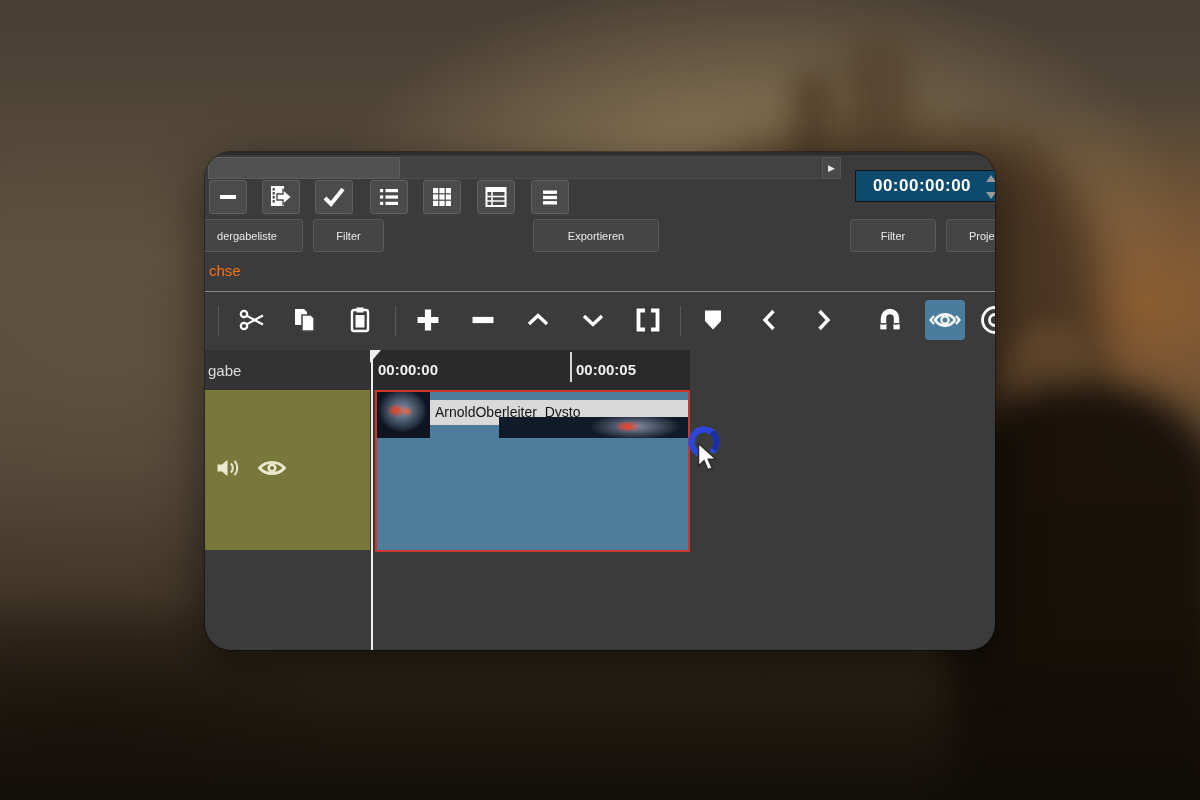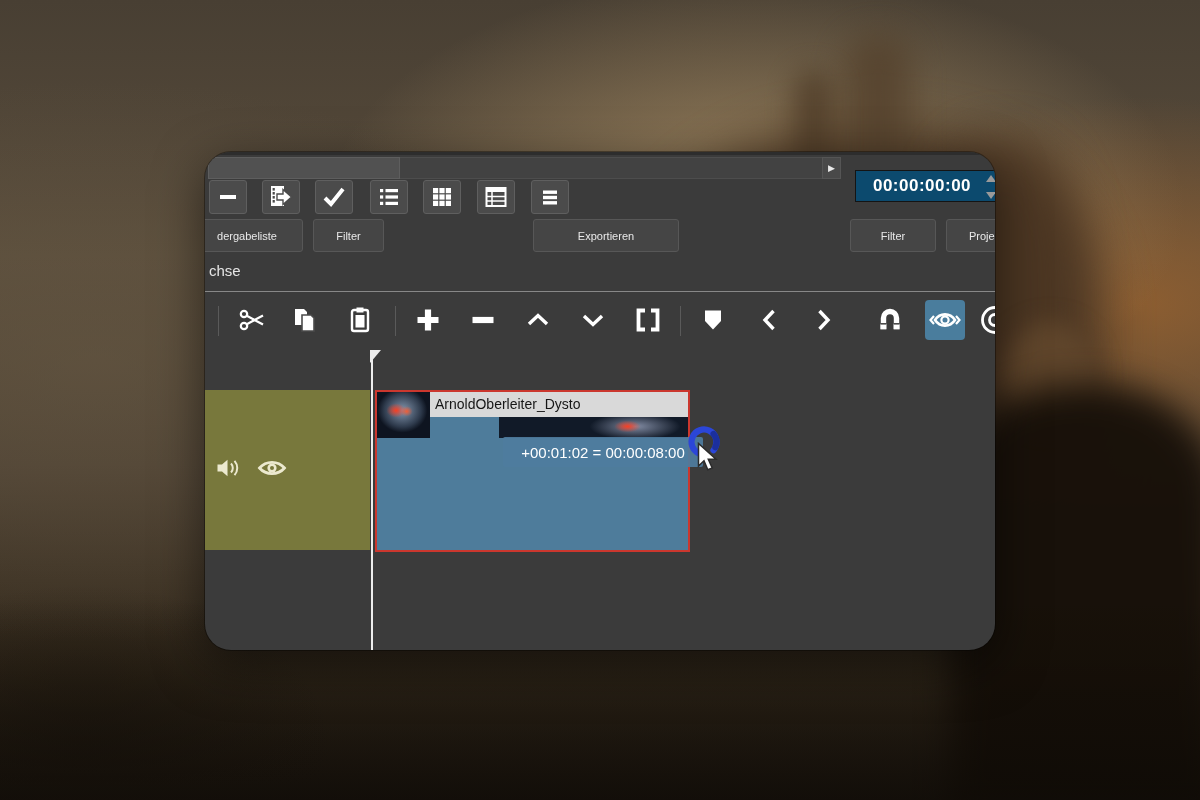--- a/index.html
+++ b/index.html
@@ -43,21 +43,21 @@
 
   
   .timecode { position:absolute; left:650px; top:18px; width:148px; height:32px; background:#0c4a6e; border:1px solid #141414;
     display:flex; align-items:center; justify-content:center; }
   .timecode-text { color:#fff; font-size:17px; font-weight:bold; letter-spacing:0.5px; padding-right:14px; }
   .tc-spin { position:absolute; right:4px; top:4px; width:14px; height:24px; display:flex; flex-direction:column; align-items:center; justify-content:space-between; }
   .tc-up   { width:0; height:0; border-left:5px solid transparent; border-right:5px solid transparent; border-bottom:7px solid #9a9a9a; }
   .tc-down { width:0; height:0; border-left:5px solid transparent; border-right:5px solid transparent; border-top:7px solid #9a9a9a; }
 
   
-  .panel-title { position:absolute; left:4px; top:110px; color:#e5e5e5; font-size:15px; }
+  .panel-title { position:absolute; left:4px; top:110px; color:#f97316; font-size:15px; }
   .panel-underline { position:absolute; left:0; top:139px; width:100%; height:1px; background:#969696; opacity:.85; }
 
   
   .tl-cell { position:absolute; top:148px; width:40px; height:40px; display:flex; align-items:center; justify-content:center; }
   .tl-cell.active { background:#4a7d9d; border-radius:4px; }
   .tl-sep { position:absolute; top:154px; width:1px; height:30px; background:#5a5a5a; }
 
   
   .ruler-headcol { position:absolute; left:0; top:198px; width:165px; height:40px; background:#333; color:#ddd; font-size:15px;
     display:flex; align-items:center; padding-left:3px; }
@@ -78,21 +78,21 @@
     radial-gradient(26% 22% at 36% 40%, rgba(255,60,30,0.95), rgba(255,60,30,0) 70%),
     radial-gradient(16% 16% at 56% 42%, rgba(255,90,45,0.9), rgba(255,90,45,0) 70%),
     radial-gradient(60% 62% at 48% 40%, rgba(145,165,190,0.9), rgba(85,105,130,0.45) 58%, rgba(18,26,40,0) 78%),
     #0e1420; }
   .thumb.left { left:0; top:0; width:53px; height:46px; }
   .thumb.right { left:122px; top:25px; width:189px; height:21px;
     background:
       radial-gradient(10% 40% at 68% 45%, rgba(255,60,30,0.95), rgba(255,60,30,0) 70%),
       radial-gradient(30% 80% at 72% 45%, rgba(150,160,185,0.85), rgba(18,26,40,0) 80%),
       #111a28; }
-  .clip-name { position:absolute; left:53px; top:0; width:258px; height:25px; background:#d9d9d9; color:#161616;
+  .clip-name { position:absolute; left:53px; top:8px; width:258px; height:25px; background:#d9d9d9; color:#161616;
     font-size:14px; line-height:25px; padding-left:5px; white-space:nowrap; overflow:hidden; }
 
   .playhead-line { position:absolute; left:166px; top:198px; width:2px; height:300px; background:#ededed; z-index:6; }
   .playhead-flag { position:absolute; left:165px; top:198px; width:0; height:0;
     border-top:13px solid #ededed; border-right:11px solid transparent; z-index:7; }
 
   .drag-tooltip { position:absolute; left:298px; top:285px; width:200px; height:30px; background:rgba(79,124,158,0.93);
     border-radius:2px; color:#fff; font-size:15px; display:flex; align-items:center; justify-content:center; z-index:20; white-space:nowrap; }
 
   
@@ -177,21 +177,21 @@
         <rect x="7" y="18.1" width="14" height="3.4" fill="#fff"></rect>
     </svg>
   </div>
 
   <div class="tab" style="left:-14px;width:112px">
       <span>dergabeliste</span>
     </div>
   <div class="tab" style="left:108px;width:71px">
       <span>Filter</span>
     </div>
-  <div class="tab" style="left:328px;width:146px">
+  <div class="tab" style="left:328px;width:126px">
       <span>Exportieren</span>
     </div>
 
   <div class="tab" style="left:645px;width:86px">
       <span>Filter</span>
     </div>
   <div class="tab" style="left:741px;width:80px">
       <span>Projekt</span>
     </div>
 
@@ -287,20 +287,28 @@
       <path d="M5,12 L1.5,16 L5,20 M27,12 L30.5,16 L27,20" stroke="#fff" stroke-width="2.2" fill="none"></path>
     </svg>
   </div>
   <div class="tl-cell" style="left:770px">
     <svg width="34" height="34" viewBox="0 0 34 34">
       <circle cx="17" cy="17" r="12.5" stroke="#fff" stroke-width="2.8" fill="none"></circle>
       <circle cx="17" cy="17" r="5.5" stroke="#fff" stroke-width="2.8" fill="none"></circle>
     </svg>
   </div>
 
+  <div class="ruler-headcol">
+    <span>gabe</span>
+  </div>
+  <div class="ruler">
+    <span class="ruler-label l0">00:00:00</span>
+    <span class="ruler-label l1">00:00:05</span>
+    <div class="ruler-tick"></div>
+  </div>
 
   <div class="track-head">
     <svg class="track-icon speaker" width="28" height="28" viewBox="0 0 28 28">
       <path d="M2.5,10.5 h4.5 l5.5,-4.8 v16.6 l-5.5,-4.8 h-4.5 z" fill="#ece9cf"></path>
       <path d="M16,9.5 a6.5,6.5 0 0 1 0,9 M19.5,6.8 a10.8,10.8 0 0 1 0,14.4" stroke="#ece9cf" stroke-width="2" fill="none"></path>
     </svg>
     <svg class="track-icon eye" width="30" height="28" viewBox="0 0 30 28">
       <path d="M2.5,14 C9,6.5 21,6.5 27.5,14 C21,21.5 9,21.5 2.5,14 Z" fill="none" stroke="#ece9cf" stroke-width="2.8"></path>
       <circle cx="15" cy="14" r="4.6" fill="#ece9cf"></circle>
       <circle cx="15" cy="14" r="2" fill="#78783c"></circle>
@@ -309,21 +317,20 @@
 
   <div class="clip">
     <div class="thumb left"></div>
     <div class="clip-name">ArnoldOberleiter_Dysto</div>
     <div class="thumb right"></div>
   </div>
 
   <div class="playhead-flag"></div>
   <div class="playhead-line"></div>
 
-  <div class="drag-tooltip">+00:01:02 = 00:00:08:00</div>
 </div>
 
 <svg class="spinner" width="36" height="36" viewBox="0 0 36 36">
   <circle cx="18" cy="18" r="12.5" fill="none" stroke="#2b46d8" stroke-width="6.2" stroke-dasharray="62 17" stroke-linecap="round" transform="rotate(115 18 18)"></circle>
   <circle cx="18" cy="18" r="12.5" fill="none" stroke="#1b2f9e" stroke-width="6.2" stroke-dasharray="14 65" stroke-linecap="round" transform="rotate(-40 18 18)"></circle>
 </svg>
 <svg class="cursor-arrow" width="22" height="30" viewBox="0 0 22 30">
   <path d="M1.5,1.5 L1.5,24 L7,18.8 L10.8,27.8 L15.2,25.9 L11.3,17.2 L19,17.2 Z" fill="#fff" stroke="#2b2b2b" stroke-width="1.5"></path>
 </svg>
 

